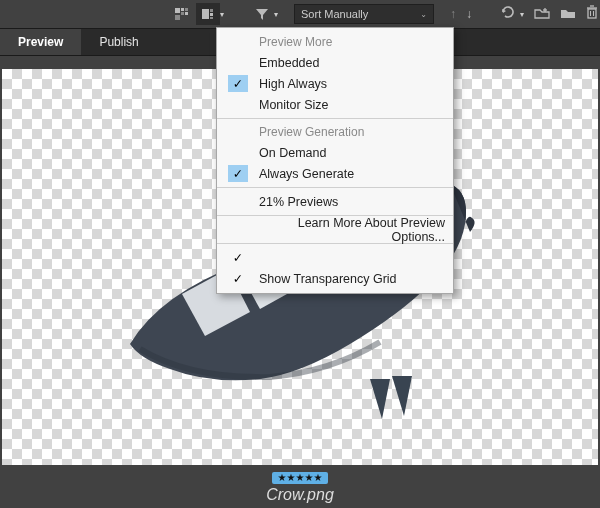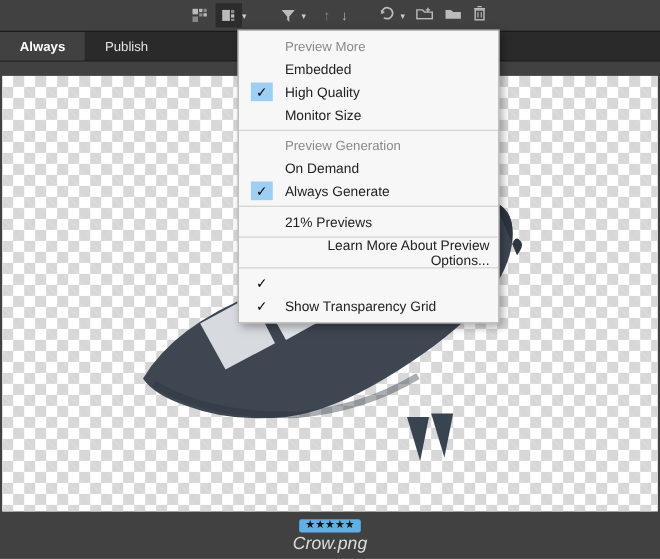--- a/index.html
+++ b/index.html
@@ -71,20 +71,24 @@
   <span class="dd-caret">▾</span>
 
   <div style="width:22px"></div>
   <div class="tool-ico">
     <svg width="14" height="14">
         <path d="M1 2 L13 2 L8 8 L8 13 L6 11 L6 8 Z" fill="#bbb"></path>
       </svg>
   </div>
   <span class="dd-caret">▾</span>
 
+  <div class="sort-box">
+    <span>Sort Manually</span>
+    <span class="sort-caret">⌄</span>
+  </div>
 
   <div class="right-icons">
     <span style="font-size:12px;color:#888">↑</span>
     <span style="font-size:12px">↓</span>
     <span style="width:8px"></span>
     <span><svg width="16" height="14">
           <path d="M3 7 A5 5 0 1 1 5 11" fill="none" stroke="#bbb" stroke-width="1.6"></path>
           <path d="M2 4 L3 8 L6 6 Z" fill="#bbb"></path>
         </svg></span>
     <span class="dd-caret" style="margin-left:-6px">▾</span>
@@ -100,21 +104,21 @@
           <rect x="2" y="4" width="8" height="9" fill="none" stroke="#bbb" stroke-width="1.3"></rect>
           <line x1="1" y1="3" x2="11" y2="3" stroke="#bbb" stroke-width="1.3"></line>
           <line x1="4" y1="1" x2="8" y2="1" stroke="#bbb" stroke-width="1.3"></line>
           <line x1="4.5" y1="6" x2="4.5" y2="11" stroke="#bbb"></line>
           <line x1="7.5" y1="6" x2="7.5" y2="11" stroke="#bbb"></line>
         </svg></span>
   </div>
 </div>
 
 <div class="tabs">
-  <div class="tab active">Always</div>
+  <div class="tab active">Preview</div>
   <div class="tab">Publish</div>
 </div>
 
 <div class="viewer">
   <div class="canvas">
     <div class="checker"></div>
     <svg class="bird" width="360" height="310" viewBox="0 0 360 310">
       <path d="M10 200 Q40 150 120 120 Q200 90 250 60 Q300 30 330 40 Q350 48 345 80 Q340 110 310 140 Q280 170 230 200 Q180 230 140 235 Q90 240 50 225 Q20 215 10 200 Z" fill="#3e4652"></path>
       <path d="M330 40 Q350 48 345 80 Q348 70 352 74 Q358 78 350 88" fill="#2e3540"></path>
       <circle cx="328" cy="60" r="3" fill="#111"></circle>
@@ -146,21 +150,21 @@
   <div class="item">
     <span class="chk">
         <span class="chkbox"></span>
       </span>
     <span>Embedded</span>
   </div>
   <div class="item">
     <span class="chk on">
         <span class="chkbox hl">✓</span>
       </span>
-    <span>High Quality</span>
+    <span>High Always</span>
   </div>
   <div class="item">
     <span class="chk">
         <span class="chkbox"></span>
       </span>
     <span>Monitor Size</span>
   </div>
   <hr>
   <div class="hdr">Preview Generation</div>
   <div class="item">

